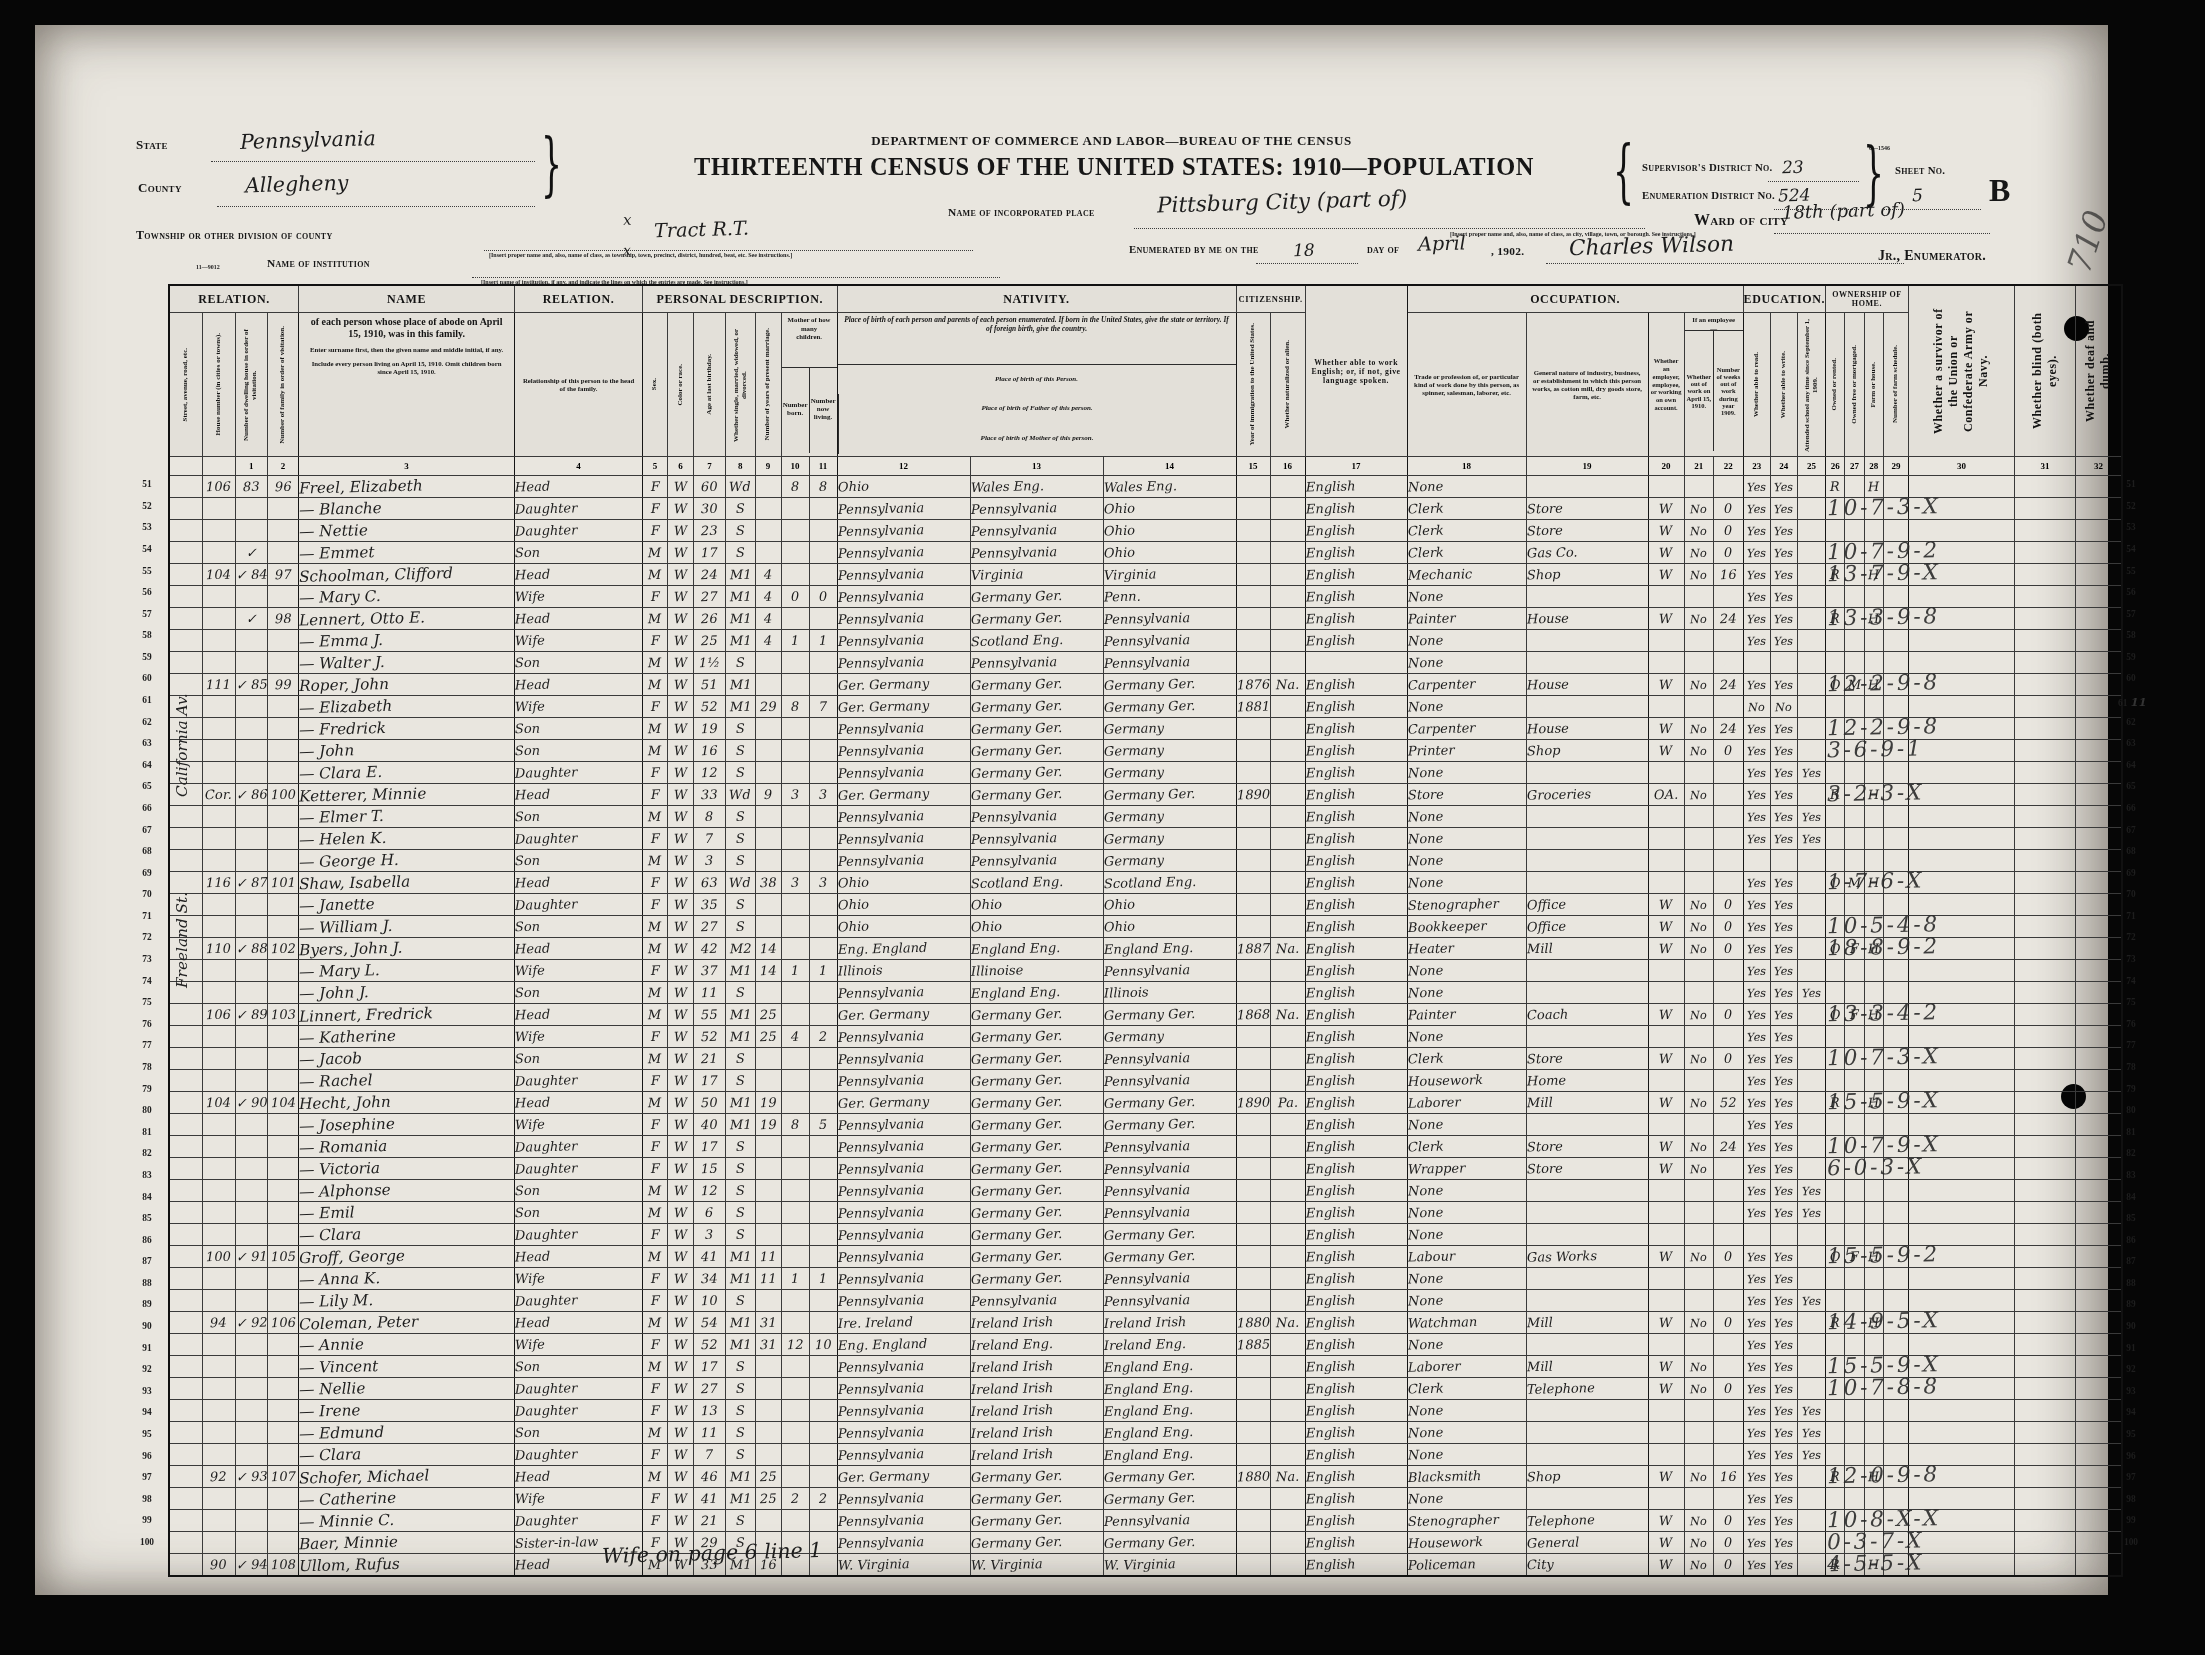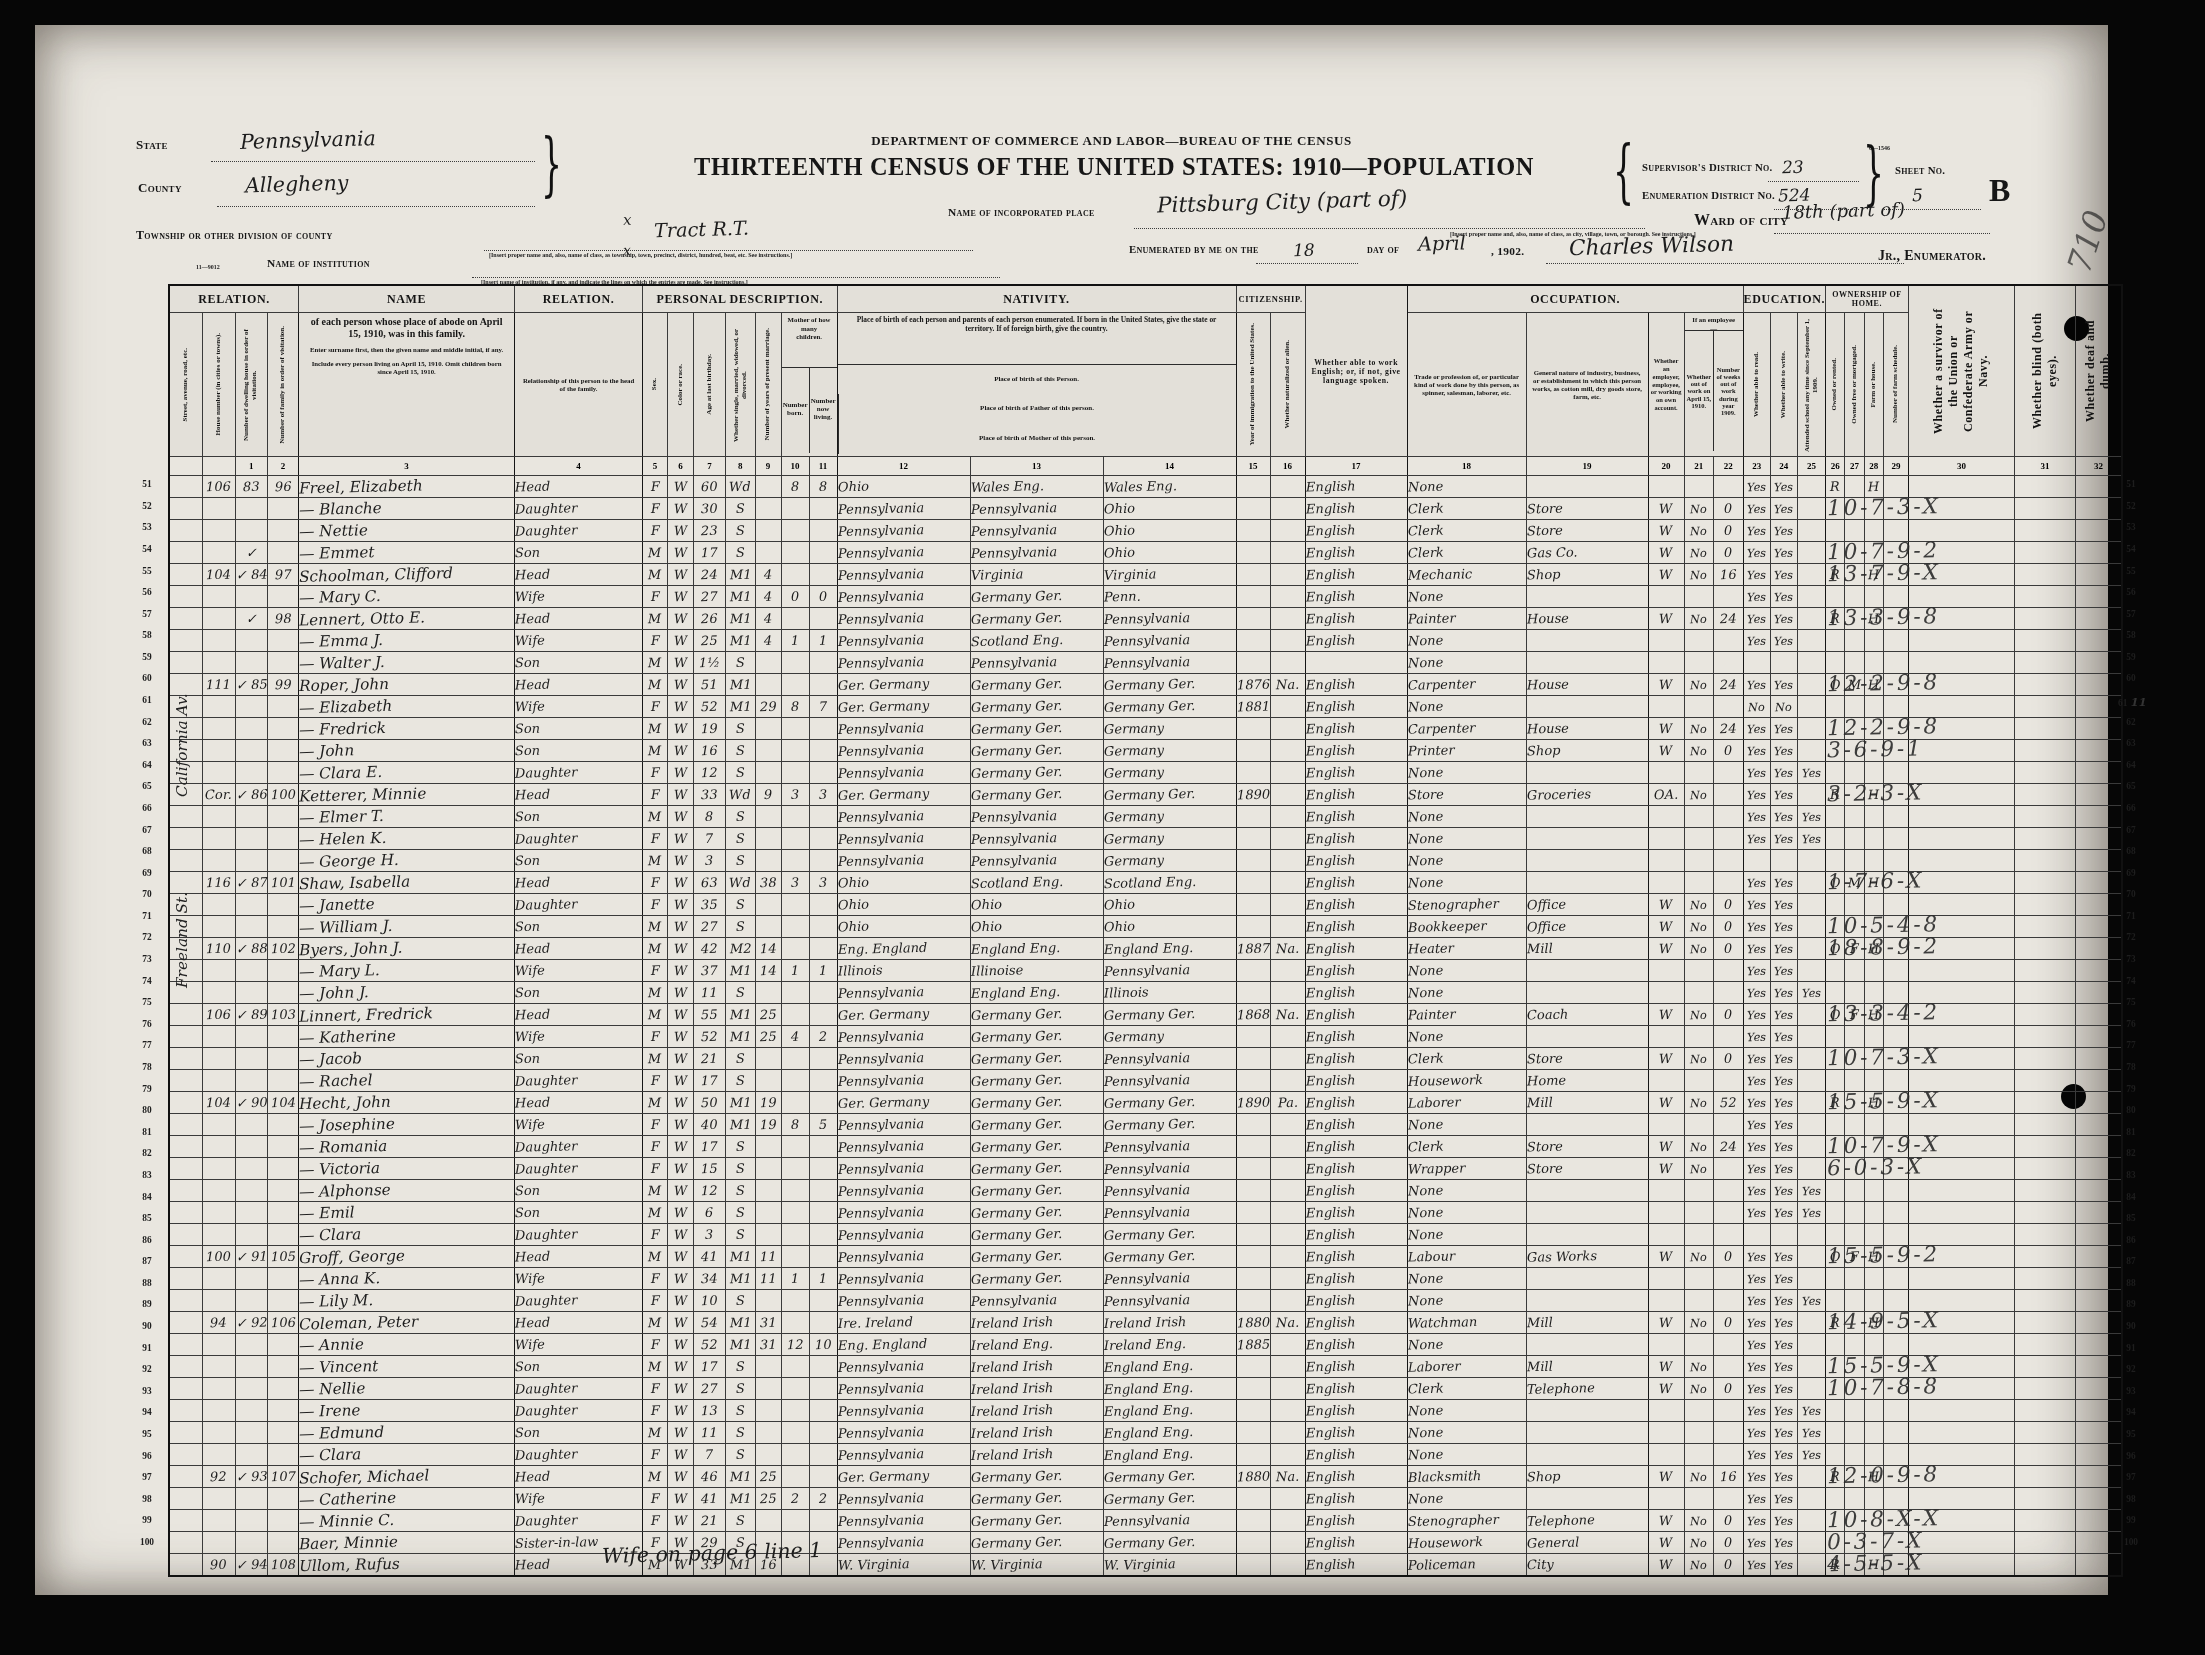--- a/index.html
+++ b/index.html
@@ -200,21 +200,21 @@
       <th>
           <div class="vt">Number of years of present marriage.</div>
         </th>
       <th colspan="2" class="c-children_living" style="vertical-align:top;">
         <div class="notepara" style="height:48px;">Mother of how many children.</div>
         <div class="subsplit">
           <div>Number born.</div>
           <div>Number now living.</div>
         </div>
       </th>
-      <th colspan="3" class="c-pob_mother" style="vertical-align:top;">
+      <th colspan="3" class="c-pob_mother" style="vertical-align:top;font-style:italic;">
         <div class="notepara" style="height:45px;font-size:7.4px;">Place of birth of each person and parents of each person enumerated.  If born in the United States, give the state or territory.  If of foreign birth, give the country.</div>
         <div class="subsplit" style="height:89px;flex-direction:column;">
           <div>Place of birth of this Person.</div>
           <div>Place of birth of Father of this person.</div>
           <div>Place of birth of Mother of this person.</div>
         </div>
       </th>
       <th>
           <div class="vt">Year of immigration to the United States.</div>
         </th>

